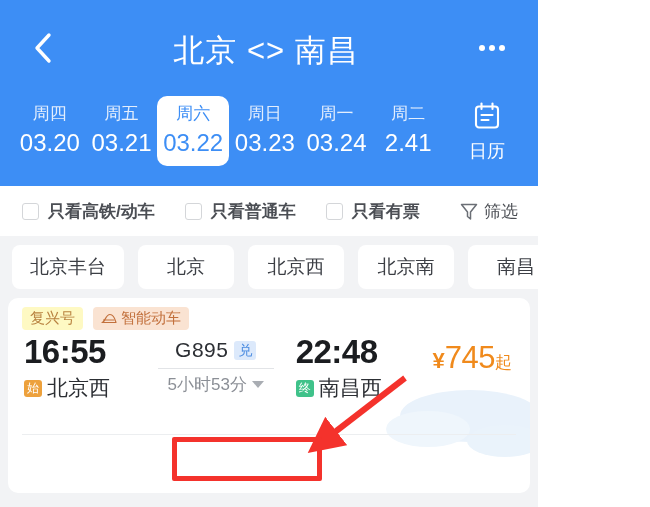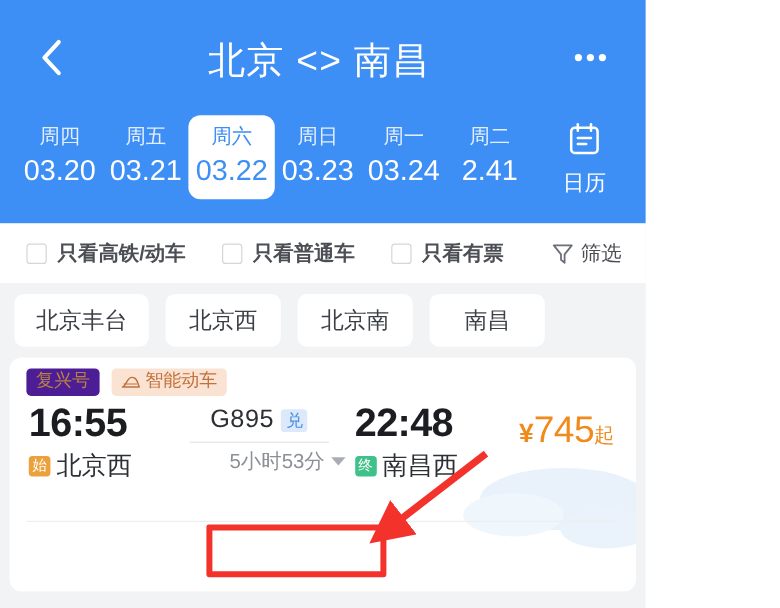--- a/index.html
+++ b/index.html
@@ -171,21 +171,21 @@
     display:flex; align-items:center; gap: 10px;
     padding: 9px 0 0 14px;
   }
   .tag {
     font-size: 15px;
     border-radius: 4px;
     padding: 2px 8px 3px 8px;
     line-height: 18px;
     white-space:nowrap;
   }
-  .tag-fuxing { background:#4c1d95; color:#b98341; }
+  .tag-fuxing { background:#fef9c3; color:#b98341; }
   .tag-smart  { background:#fae3d2; color:#c2703c; display:flex; align-items:center; gap:4px;}
 
   .trip {
     display:flex;
     align-items:flex-start;
     padding: 2px 0 0 0;
     position: relative;
   }
   .col-dep { width: 158px; padding-left: 16px; }
   .col-mid { width: 170px; text-align:center; padding-top: 4px;}
@@ -224,21 +224,21 @@
     font-size: 14px; border-radius:3px;
     padding: 1px 4px; line-height: 17px;
   }
   .mid-line {
     height: 1px; background:#e2e4e7;
     margin: 6px 14px 0 14px;
   }
   .duration {
     font-size: 17px; color:#8b8f96;
     margin-top: 4px;
-    display:flex; align-items:center; justify-content:flex-end; gap:5px;
+    display:flex; align-items:center; justify-content:center; gap:5px;
   }
   .caret { width:0;height:0;border-left:6px solid transparent;border-right:6px solid transparent;border-top:7px solid #a9adb3;}
 
   .price {
     color: #f08a1c;
     white-space:nowrap;
   }
   .price .yen { font-size: 22px; font-weight:bold;}
   .price .amt { font-size: 31px; font-weight:normal; letter-spacing:-0.5px;}
   .price .qi  { font-size: 17px; }
@@ -373,20 +373,21 @@
     <div class="filter-btn">
       <svg width="18" height="19" viewBox="0 0 18 19" aria-hidden="true">
         <polygon points="1.5,2.5 16.5,2.5 10.5,10 10.5,17 7.5,14.5 7.5,10" fill="none" stroke="#6b6f76" stroke-width="1.5" stroke-linejoin="round"></polygon>
       </svg>
       <span class="lbl">筛选</span>
     </div>
   </div>
 
   <div class="chip-row">
     <div class="chip">北京丰台</div>
+    <div class="chip">北京</div>
     <div class="chip">北京西</div>
     <div class="chip">北京南</div>
     <div class="chip">南昌</div>
   </div>
 
   <div class="card">
 
     <svg class="card-bg" viewBox="0 0 210 110" aria-hidden="true">
       <ellipse cx="150" cy="45" rx="70" ry="26" fill="#e9f2fb"></ellipse>
       <ellipse cx="108" cy="58" rx="42" ry="18" fill="#eff6fc"></ellipse>

